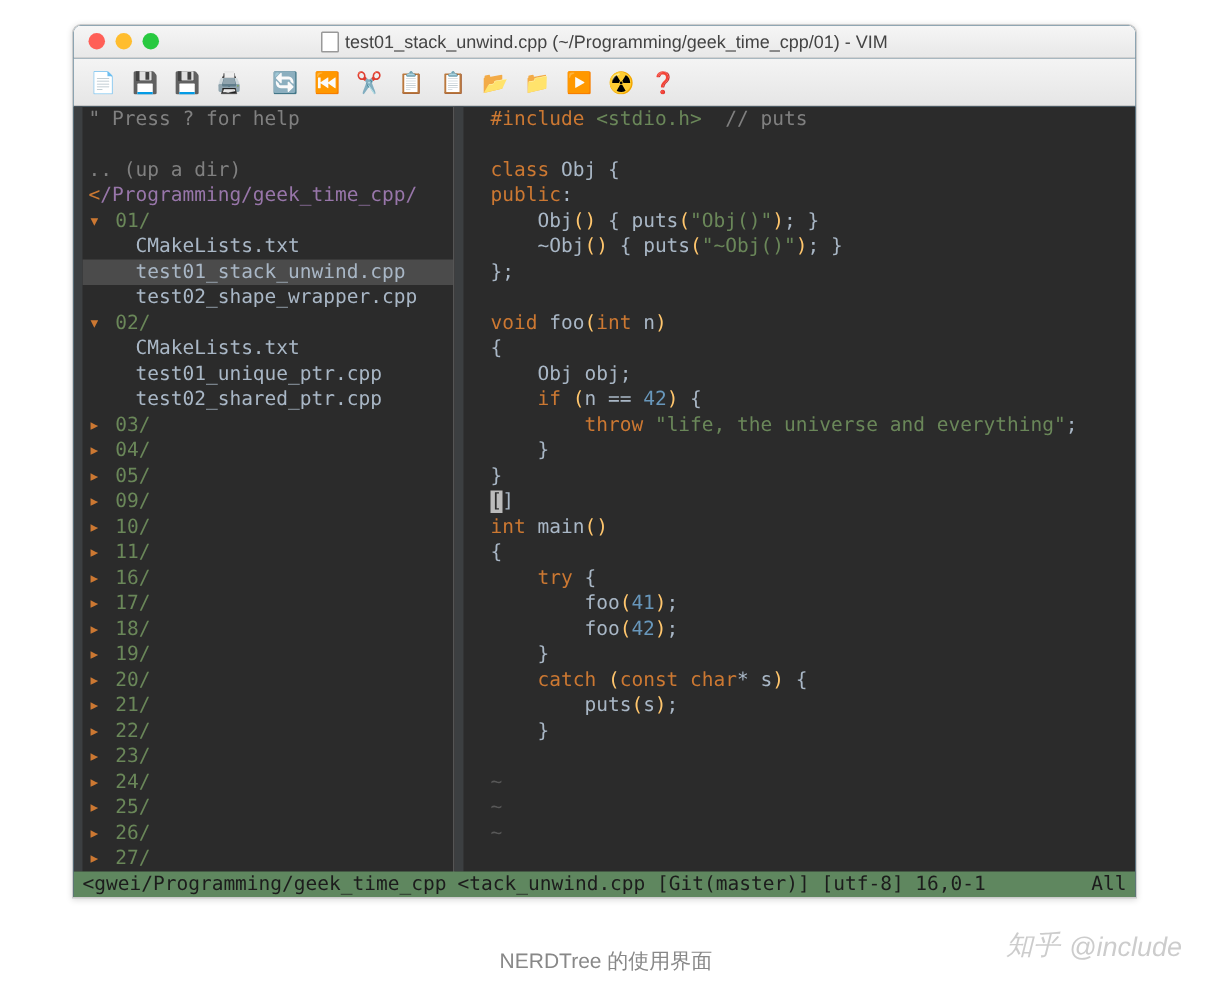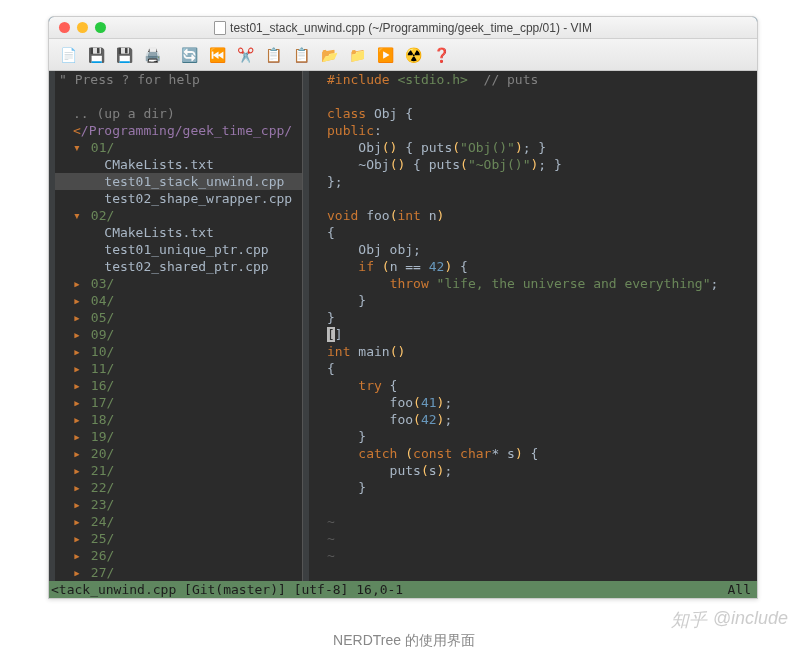--- a/index.html
+++ b/index.html
@@ -18,38 +18,38 @@
 .editor { display:flex; background:#2b2b2b; height:calc(100% - 54px); font-family:"Menlo",monospace; font-size:13px; line-height:17px; position:relative; }
 .pane { overflow:hidden; position:relative; }
 .pane.left { width:254px; border-right:1px solid #555; }
 .pane.right { flex:1; }
 .gutter { position:absolute; left:0; top:0; bottom:17px; width:6px; background:#3c3f41; }
 .content { padding-left:6px; color:#a9b7c6; white-space:pre; }
 .help{color:#808080;padding:0 4px}
 .updir{color:#808080}
 .path{color:#cc7832}
 .path1{color:#9876aa}
-.tree-line{padding-left:18px}
+.tree-line{padding-left:4px}
 .arrow{color:#cc7832;display:inline-block;width:10px}
 .dirname{color:#6a8759}
 .filename{color:#a9b7c6}
 .sel-row{background:#4b4b4b}
 .code-line{padding-left:18px}
 .kw{color:#cc7832}.ty{color:#cc7832}.inc{color:#6a8759}.cmt{color:#808080}
 .str{color:#6a8759}.fn{color:#a9b7c6}.num{color:#6897bb}.op{color:#a9b7c6}
 .yel{color:#ffc66d}.cls{color:#a9b7c6}.pub{color:#cc7832}
 .cursor{background:#bbb;color:#2b2b2b}
 .tilde{color:#585858}
 .status{position:absolute;bottom:0;left:0;right:0;height:17px;background:#5f875f;color:#1c1c1c;font-family:"Menlo",monospace;font-size:13px;display:flex}
 .status .l{width:254px;padding-left:6px;overflow:hidden}
 .status .r{flex:1;padding-left:2px;display:flex}
 .status .r .tail{margin-left:auto;padding-right:6px}
 
 .caption{position:absolute;left:0;right:0;top:632px;text-align:center;color:#888;font-size:14px}
-.watermark{position:absolute;right:20px;bottom:26px;color:rgba(128,128,128,.4);font-size:18px;font-style:italic;font-weight:500;display:flex;align-items:flex-start;gap:6px}
+.watermark{position:absolute;right:20px;bottom:16px;color:rgba(128,128,128,.4);font-size:18px;font-style:italic;font-weight:500;display:flex;align-items:flex-end;gap:6px}
 </style>
 </head>
 <body>
 
 <div class="window">
   <div class="titlebar">
     <div class="traffic">
       <div class="tl r"></div>
       <div class="tl y"></div>
       <div class="tl g"></div>
@@ -81,20 +81,21 @@
   <div class="editor">
     <div class="pane left">
       <div class="gutter"></div>
       <div class="content" id="nerdtree-content"><div class="help">" Press ? for help</div><div class="tree-line"> </div><div class="tree-line updir">.. (up a dir)</div><div class="tree-line"><span class="path">&lt;</span><span class="path1">/Programming/geek_time_cpp/</span></div><div class="tree-line"><span class="arrow">▾</span> <span class="dirname">01/</span></div><div class="tree-line">    <span class="filename">CMakeLists.txt</span></div><div class="tree-line sel-row">    <span class="filename">test01_stack_unwind.cpp</span></div><div class="tree-line">    <span class="filename">test02_shape_wrapper.cpp</span></div><div class="tree-line"><span class="arrow">▾</span> <span class="dirname">02/</span></div><div class="tree-line">    <span class="filename">CMakeLists.txt</span></div><div class="tree-line">    <span class="filename">test01_unique_ptr.cpp</span></div><div class="tree-line">    <span class="filename">test02_shared_ptr.cpp</span></div><div class="tree-line"><span class="arrow">▸</span> <span class="dirname">03/</span></div><div class="tree-line"><span class="arrow">▸</span> <span class="dirname">04/</span></div><div class="tree-line"><span class="arrow">▸</span> <span class="dirname">05/</span></div><div class="tree-line"><span class="arrow">▸</span> <span class="dirname">09/</span></div><div class="tree-line"><span class="arrow">▸</span> <span class="dirname">10/</span></div><div class="tree-line"><span class="arrow">▸</span> <span class="dirname">11/</span></div><div class="tree-line"><span class="arrow">▸</span> <span class="dirname">16/</span></div><div class="tree-line"><span class="arrow">▸</span> <span class="dirname">17/</span></div><div class="tree-line"><span class="arrow">▸</span> <span class="dirname">18/</span></div><div class="tree-line"><span class="arrow">▸</span> <span class="dirname">19/</span></div><div class="tree-line"><span class="arrow">▸</span> <span class="dirname">20/</span></div><div class="tree-line"><span class="arrow">▸</span> <span class="dirname">21/</span></div><div class="tree-line"><span class="arrow">▸</span> <span class="dirname">22/</span></div><div class="tree-line"><span class="arrow">▸</span> <span class="dirname">23/</span></div><div class="tree-line"><span class="arrow">▸</span> <span class="dirname">24/</span></div><div class="tree-line"><span class="arrow">▸</span> <span class="dirname">25/</span></div><div class="tree-line"><span class="arrow">▸</span> <span class="dirname">26/</span></div><div class="tree-line"><span class="arrow">▸</span> <span class="dirname">27/</span></div></div>
     </div>
     <div class="pane right">
       <div class="gutter"></div>
       <div class="content" id="code-content"><div class="code-line"><span class="kw">#include </span><span class="inc">&lt;stdio.h&gt;</span><span class="op">  </span><span class="cmt">// puts</span></div><div class="code-line"> </div><div class="code-line"><span class="ty">class</span><span class="op"> </span><span class="cls">Obj {</span></div><div class="code-line"><span class="pub">public</span><span class="op">:</span></div><div class="code-line"><span class="op">    Obj</span><span class="yel">()</span><span class="op"> { puts</span><span class="yel">(</span><span class="str">"Obj()"</span><span class="yel">)</span><span class="op">; }</span></div><div class="code-line"><span class="op">    ~Obj</span><span class="yel">()</span><span class="op"> { puts</span><span class="yel">(</span><span class="str">"~Obj()"</span><span class="yel">)</span><span class="op">; }</span></div><div class="code-line"><span class="op">};</span></div><div class="code-line"> </div><div class="code-line"><span class="ty">void</span><span class="op"> </span><span class="fn">foo</span><span class="yel">(</span><span class="ty">int</span><span class="op"> n</span><span class="yel">)</span></div><div class="code-line"><span class="op">{</span></div><div class="code-line"><span class="op">    Obj obj;</span></div><div class="code-line"><span class="op">    </span><span class="kw">if</span><span class="op"> </span><span class="yel">(</span><span class="op">n == </span><span class="num">42</span><span class="yel">)</span><span class="op"> {</span></div><div class="code-line"><span class="op">        </span><span class="kw">throw</span><span class="op"> </span><span class="str">"life, the universe and everything"</span><span class="op">;</span></div><div class="code-line"><span class="op">    }</span></div><div class="code-line"><span class="op">}</span></div><div class="code-line"><span class="cursor">[</span><span class="op">]</span></div><div class="code-line"><span class="ty">int </span><span class="fn">main</span><span class="yel">()</span></div><div class="code-line"><span class="op">{</span></div><div class="code-line"><span class="op">    </span><span class="kw">try</span><span class="op"> {</span></div><div class="code-line"><span class="op">        foo</span><span class="yel">(</span><span class="num">41</span><span class="yel">)</span><span class="op">;</span></div><div class="code-line"><span class="op">        foo</span><span class="yel">(</span><span class="num">42</span><span class="yel">)</span><span class="op">;</span></div><div class="code-line"><span class="op">    }</span></div><div class="code-line"><span class="op">    </span><span class="kw">catch</span><span class="op"> </span><span class="yel">(</span><span class="ty">const char</span><span class="op">* s</span><span class="yel">)</span><span class="op"> {</span></div><div class="code-line"><span class="op">        puts</span><span class="yel">(</span><span class="op">s</span><span class="yel">)</span><span class="op">;</span></div><div class="code-line"><span class="op">    }</span></div><div class="code-line"> </div><div class="code-line tilde">~</div><div class="code-line tilde">~</div><div class="code-line tilde">~</div></div>
     </div>
     <div class="status">
+      <div class="l">&lt;gwei/Programming/geek_time_cpp</div>
       <div class="r">
         <span>&lt;tack_unwind.cpp [Git(master)]  [utf-8] 16,0-1</span>
         <span class="tail">All</span>
       </div>
     </div>
   </div>
 </div>
 
 <div class="caption">NERDTree 的使用界面</div>
 <div class="watermark">

